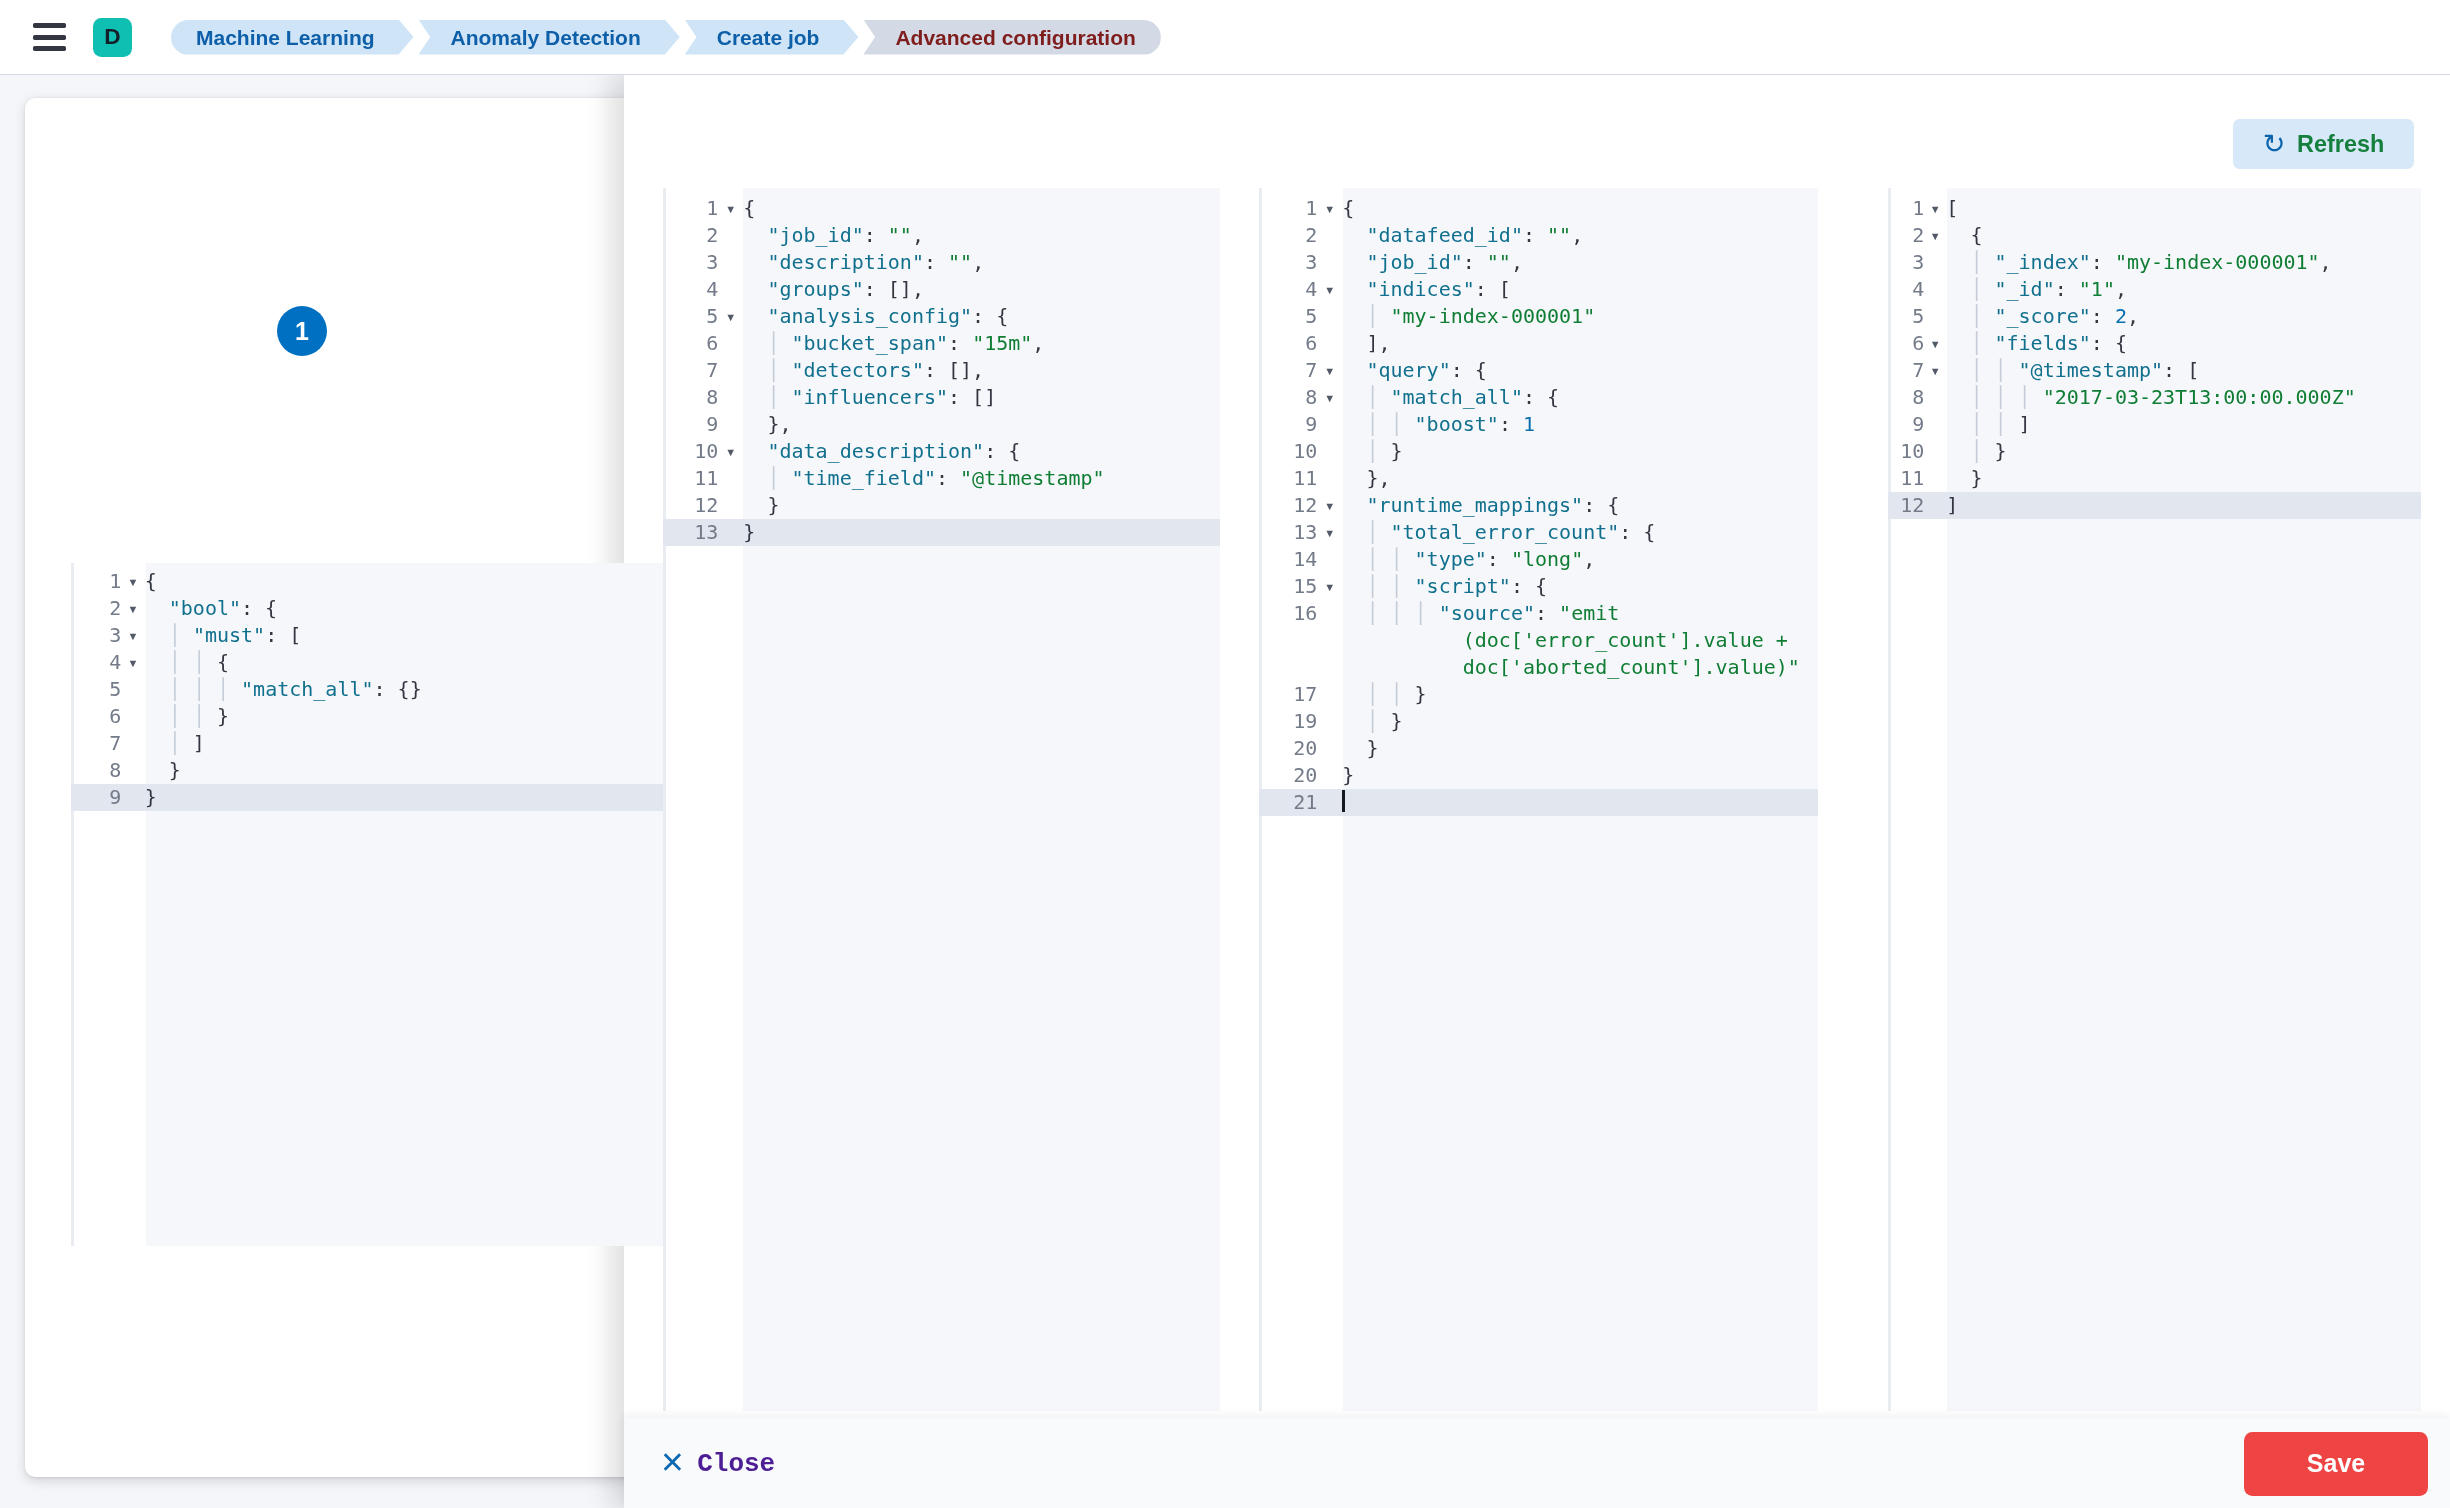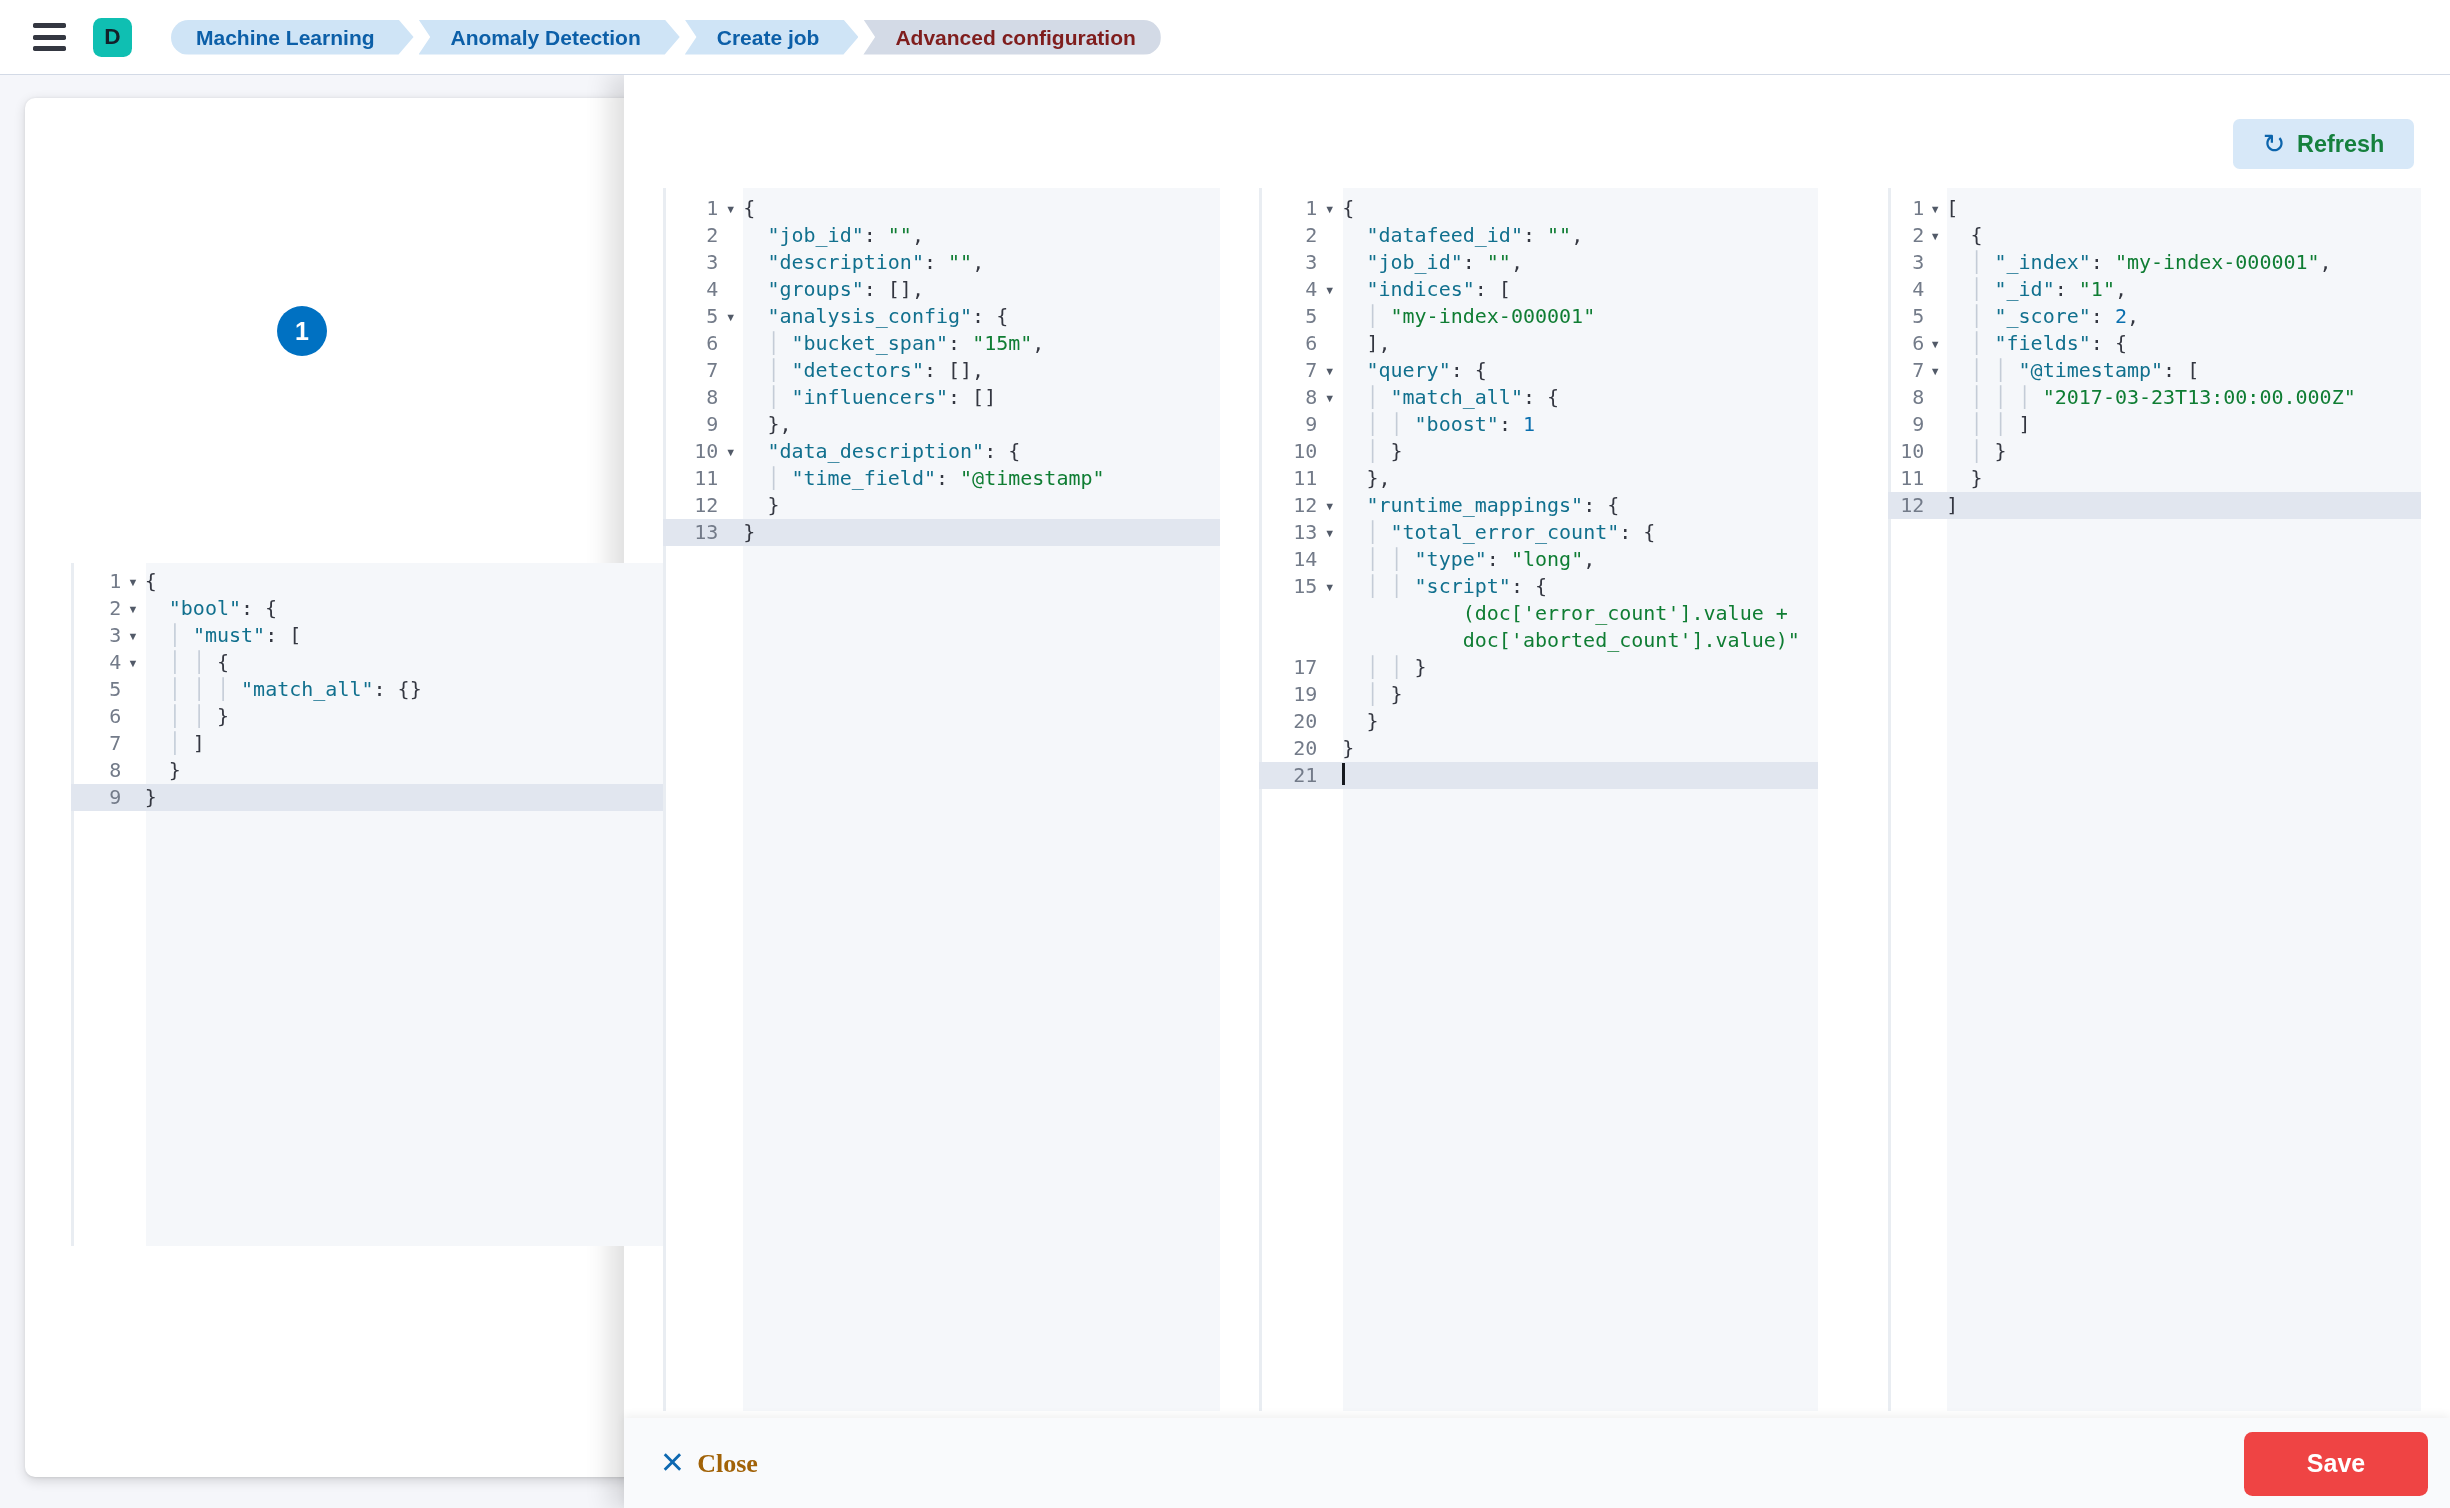--- a/index.html
+++ b/index.html
@@ -64,21 +64,21 @@
   .tk-n{color:#0a6fae;}
   .gd{color:#c4ccd7;}
   .caret{display:inline-block;width:2.5px;height:22px;background:#16191f;vertical-align:-3.3px;}
 
   
   .fly-footer{position:absolute;left:624px;top:1418px;width:1826px;height:91px;background:#f9fafc;
     box-shadow:0 -3.3px 8.4px rgba(0,0,0,.06);display:flex;align-items:center;justify-content:space-between;
     padding:0 22px 0 37px;box-sizing:border-box;z-index:20;}
   .close-btn{display:flex;align-items:center;gap:13.4px;cursor:pointer;background:none;border:none;padding:0;}
   .close-x{font-size:39px;font-weight:400;color:#0d68b1;line-height:1;margin-top:-5px;}
-  .close-lb{font-size:26px;font-weight:600;color:#a16207;font-family:Liberation Serif, serif;}
+  .close-lb{font-size:26px;font-weight:600;color:#4c1d95;font-family:Liberation Mono, monospace;}
   .save-btn{width:184px;height:64px;border-radius:8.4px;background:#ef4444;color:#fff;
     font-size:25px;font-weight:700;border:none;cursor:pointer;font-family:"Liberation Sans",sans-serif;}
 </style>
 </head>
 <body>
 
 <div class="screen">
 
   <div class="topbar">
     <div class="hamburger">
@@ -314,20 +314,25 @@
         <span class="ln">14</span>
         <span class="fold"></span>
         <span class="code">  <span class="gd">│</span> <span class="gd">│</span> <span class="tk-k">"type"</span>: <span class="tk-s">"long"</span>,</span>
       </div>
       <div class="crow">
         <span class="ln">15</span>
         <span class="fold">▼</span>
         <span class="code">  <span class="gd">│</span> <span class="gd">│</span> <span class="tk-k">"script"</span>: {</span>
       </div>
       <div class="crow">
+        <span class="ln">16</span>
+        <span class="fold"></span>
+        <span class="code">  <span class="gd">│</span> <span class="gd">│</span> <span class="gd">│</span> <span class="tk-k">"source"</span>: <span class="tk-s">"emit</span></span>
+      </div>
+      <div class="crow">
         <span class="ln"></span>
         <span class="fold"></span>
         <span class="code"><span class="tk-s">          (doc['error_count'].value +</span></span>
       </div>
       <div class="crow">
         <span class="ln"></span>
         <span class="fold"></span>
         <span class="code"><span class="tk-s">          doc['aborted_count'].value)"</span></span>
       </div>
       <div class="crow">

